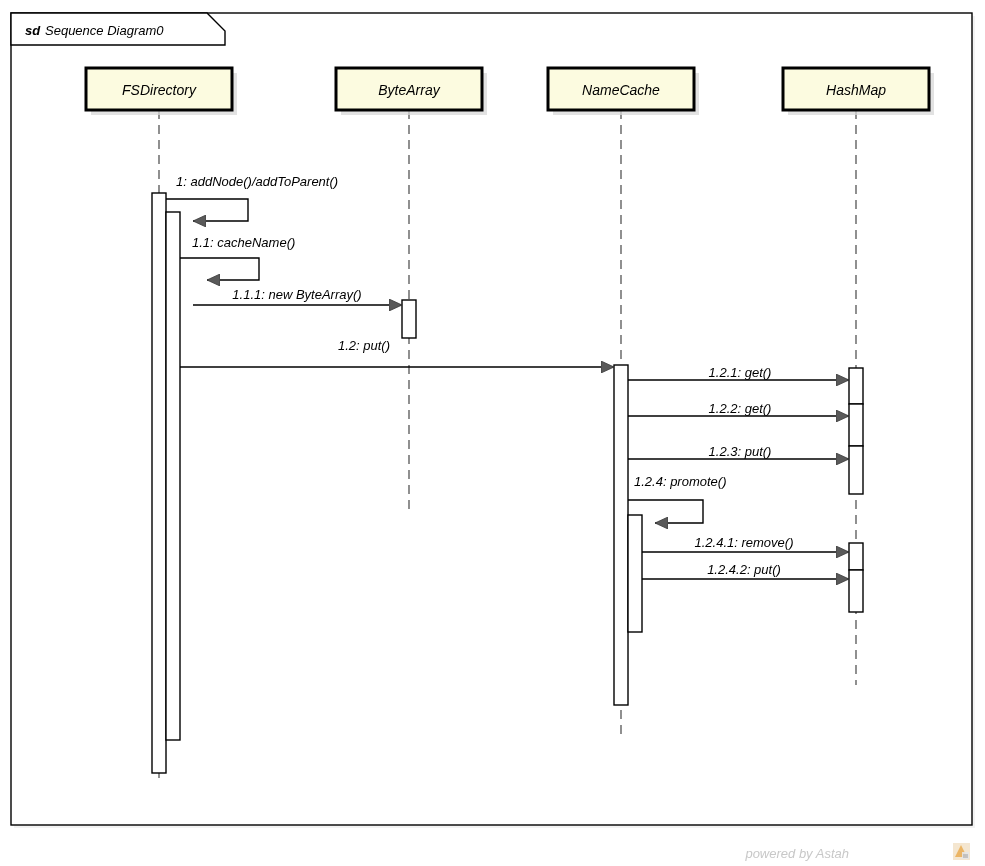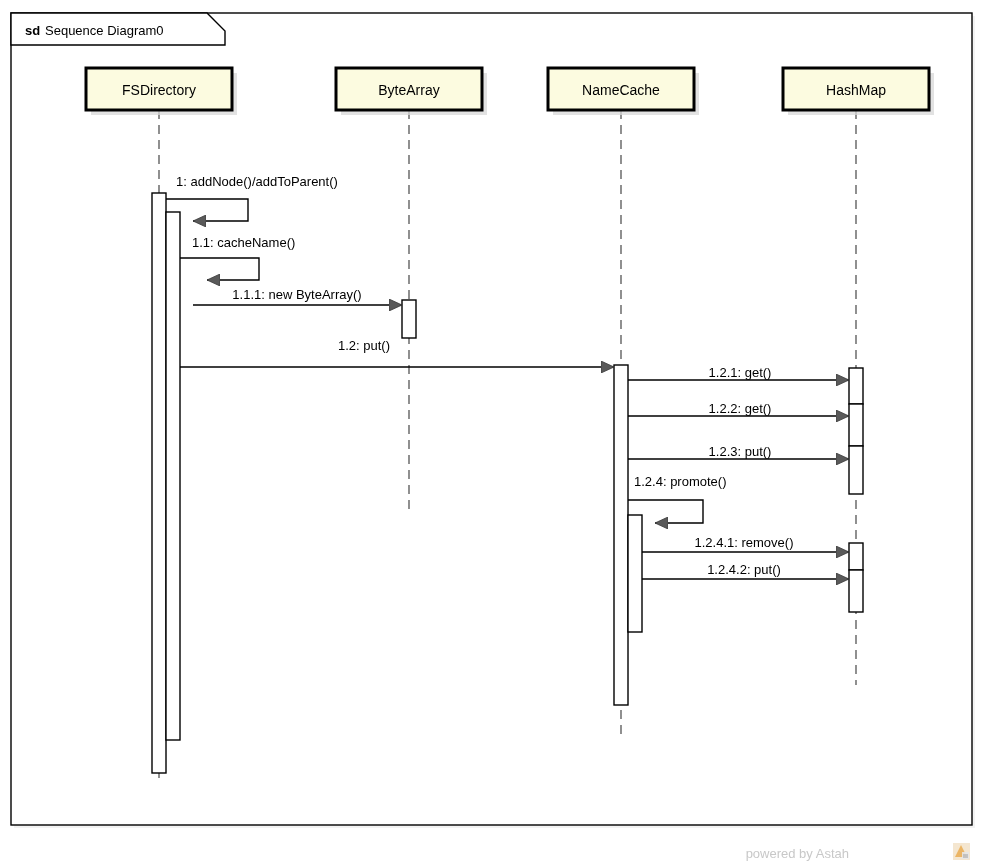--- a/index.html
+++ b/index.html
@@ -13,20 +13,21 @@
     height: 866px;
     font-family: "Liberation Sans", sans-serif;
     position: relative;
     overflow: hidden;
   }
   #canvas {
     position: absolute;
     left: 0; top: 0;
     width: 985px;
     height: 866px;
+    font-style: italic;
   }
   #canvas svg {
     display: block;
   }
   .diagram-text {
     font-family: "Liberation Sans", sans-serif;
     font-size: 13px;
     fill: #000000;
   }
   .lifeline-name {

